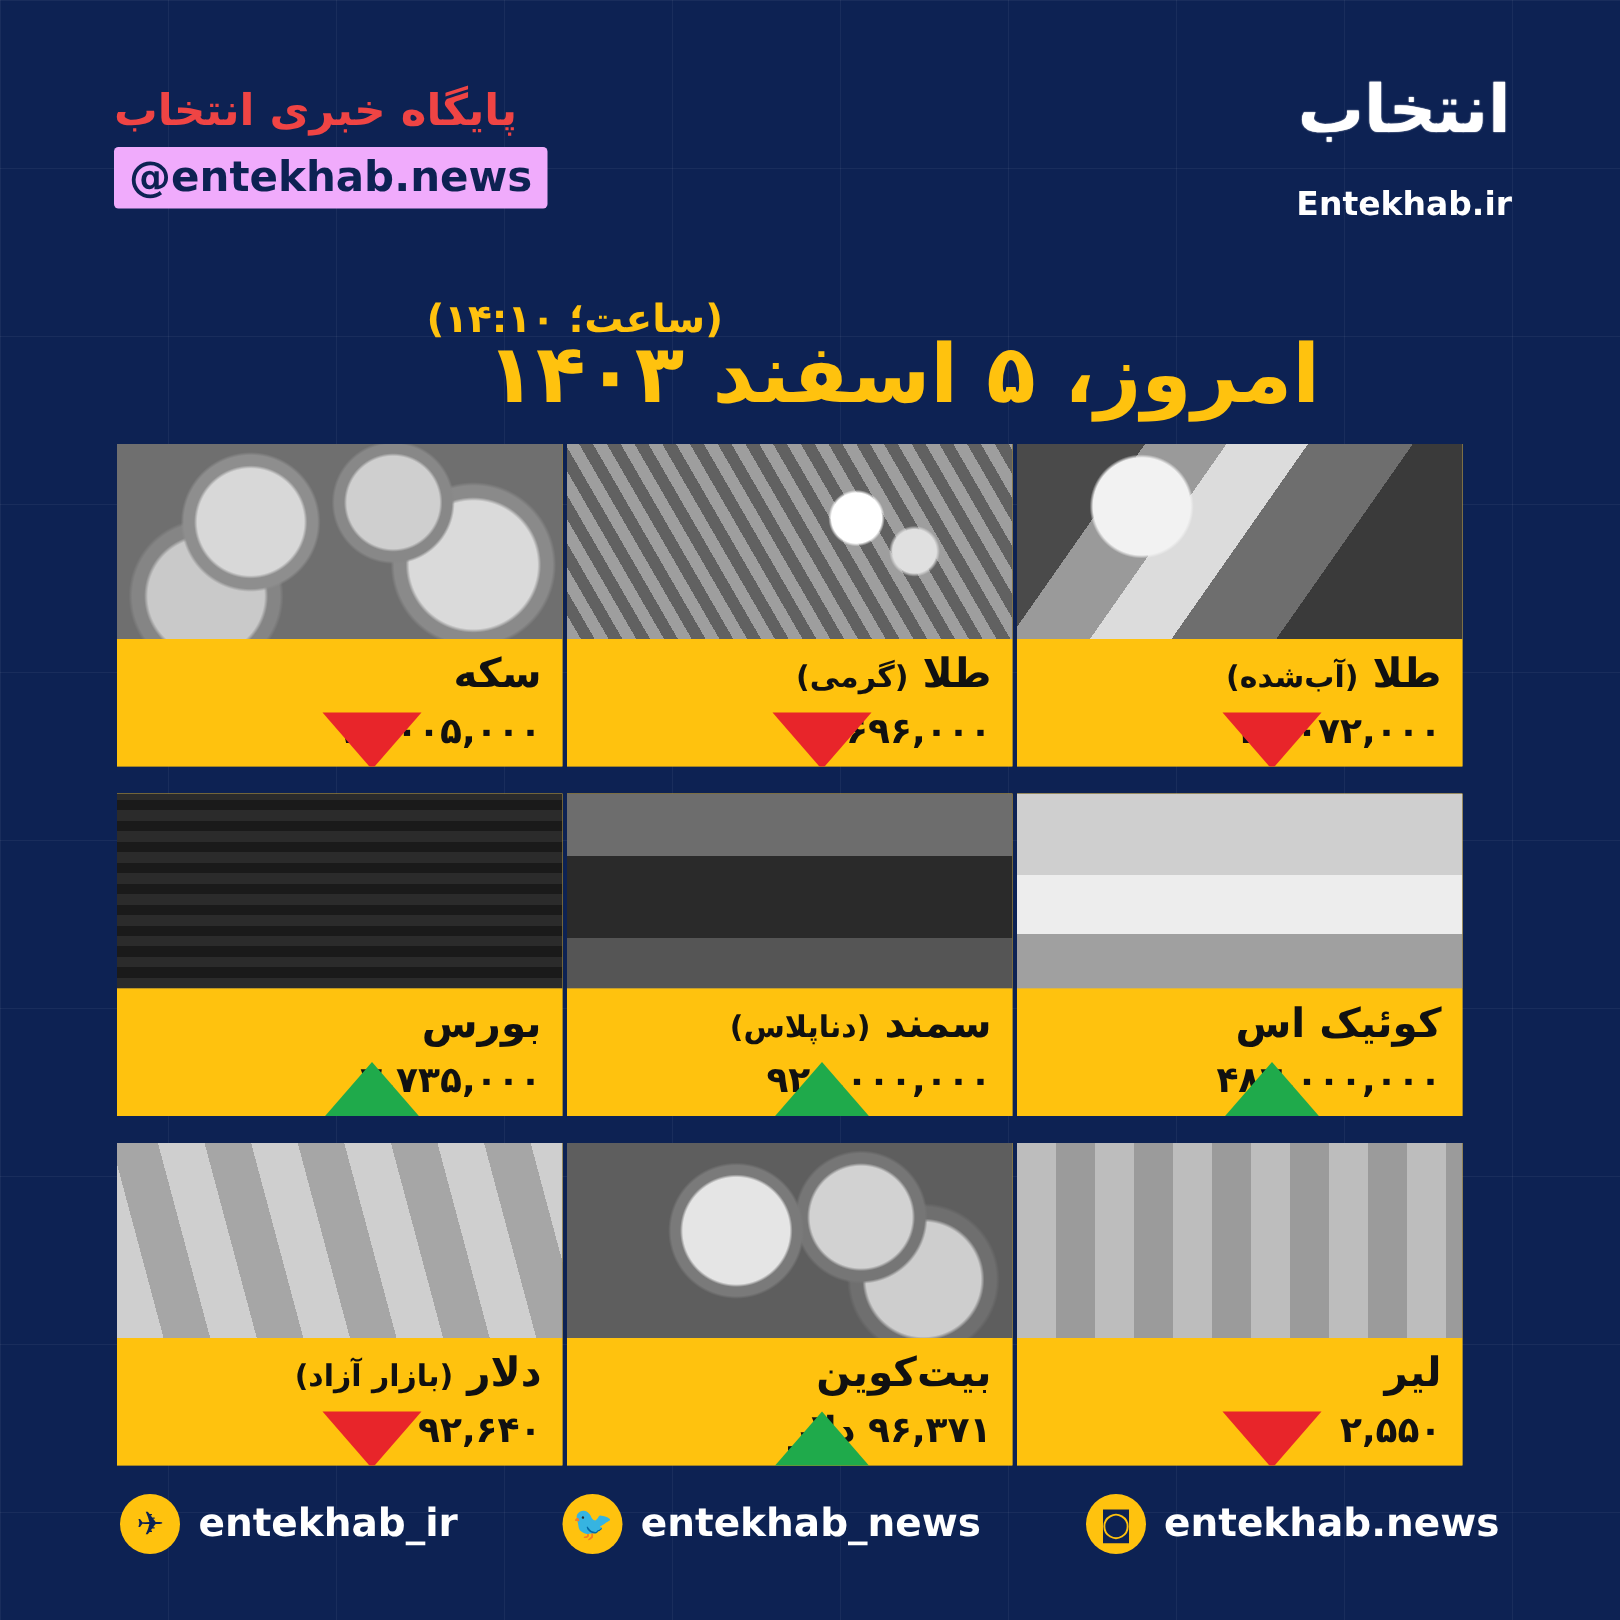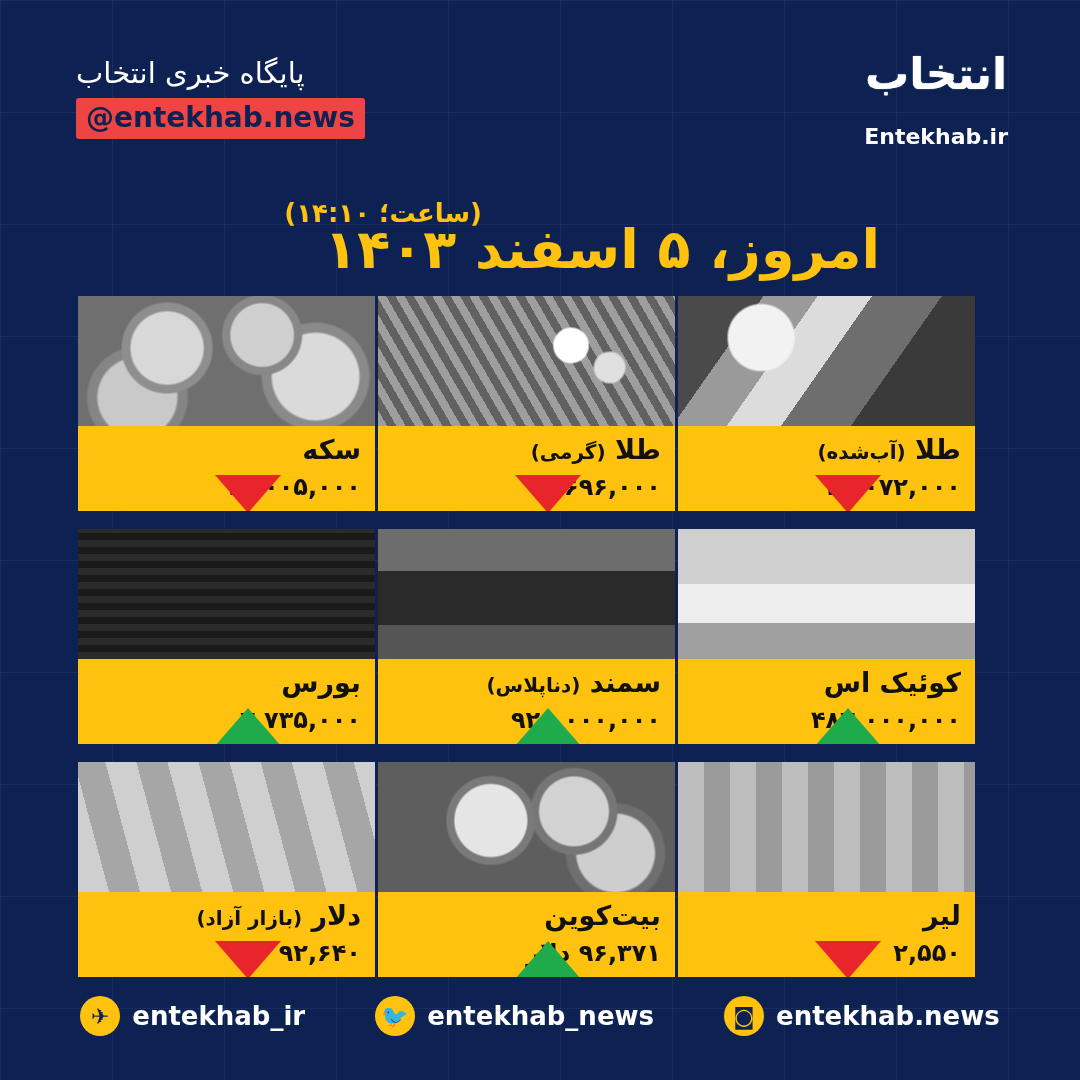--- a/index.html
+++ b/index.html
@@ -24,27 +24,27 @@
 
   
   .header{
     position:absolute;top:0;left:0;right:0;height:162px;
   }
   .brand-left{
     position:absolute;top:56px;left:76px;
     text-align:left;direction:rtl;
   }
   .brand-left .brand-title{
-    color:#ffffff;font-size:29px;font-weight:normal;
+    color:#ef4444;font-size:29px;font-weight:bold;
     letter-spacing:0px;line-height:1.2;white-space:nowrap;
   }
   .brand-left .brand-handle{
     margin-top:7px;
     display:inline-block;
-    background:#ef4444;color:#0d2253;
+    background:#f0abfc;color:#0d2253;
     font-size:28px;font-weight:bold;
     padding:3px 10px 5px 10px;
     border-radius:3px;
     direction:ltr;
     text-align:right;
   }
   .brand-right{
     position:absolute;top:52px;right:72px;text-align:center;
   }
   .logo-mark{

